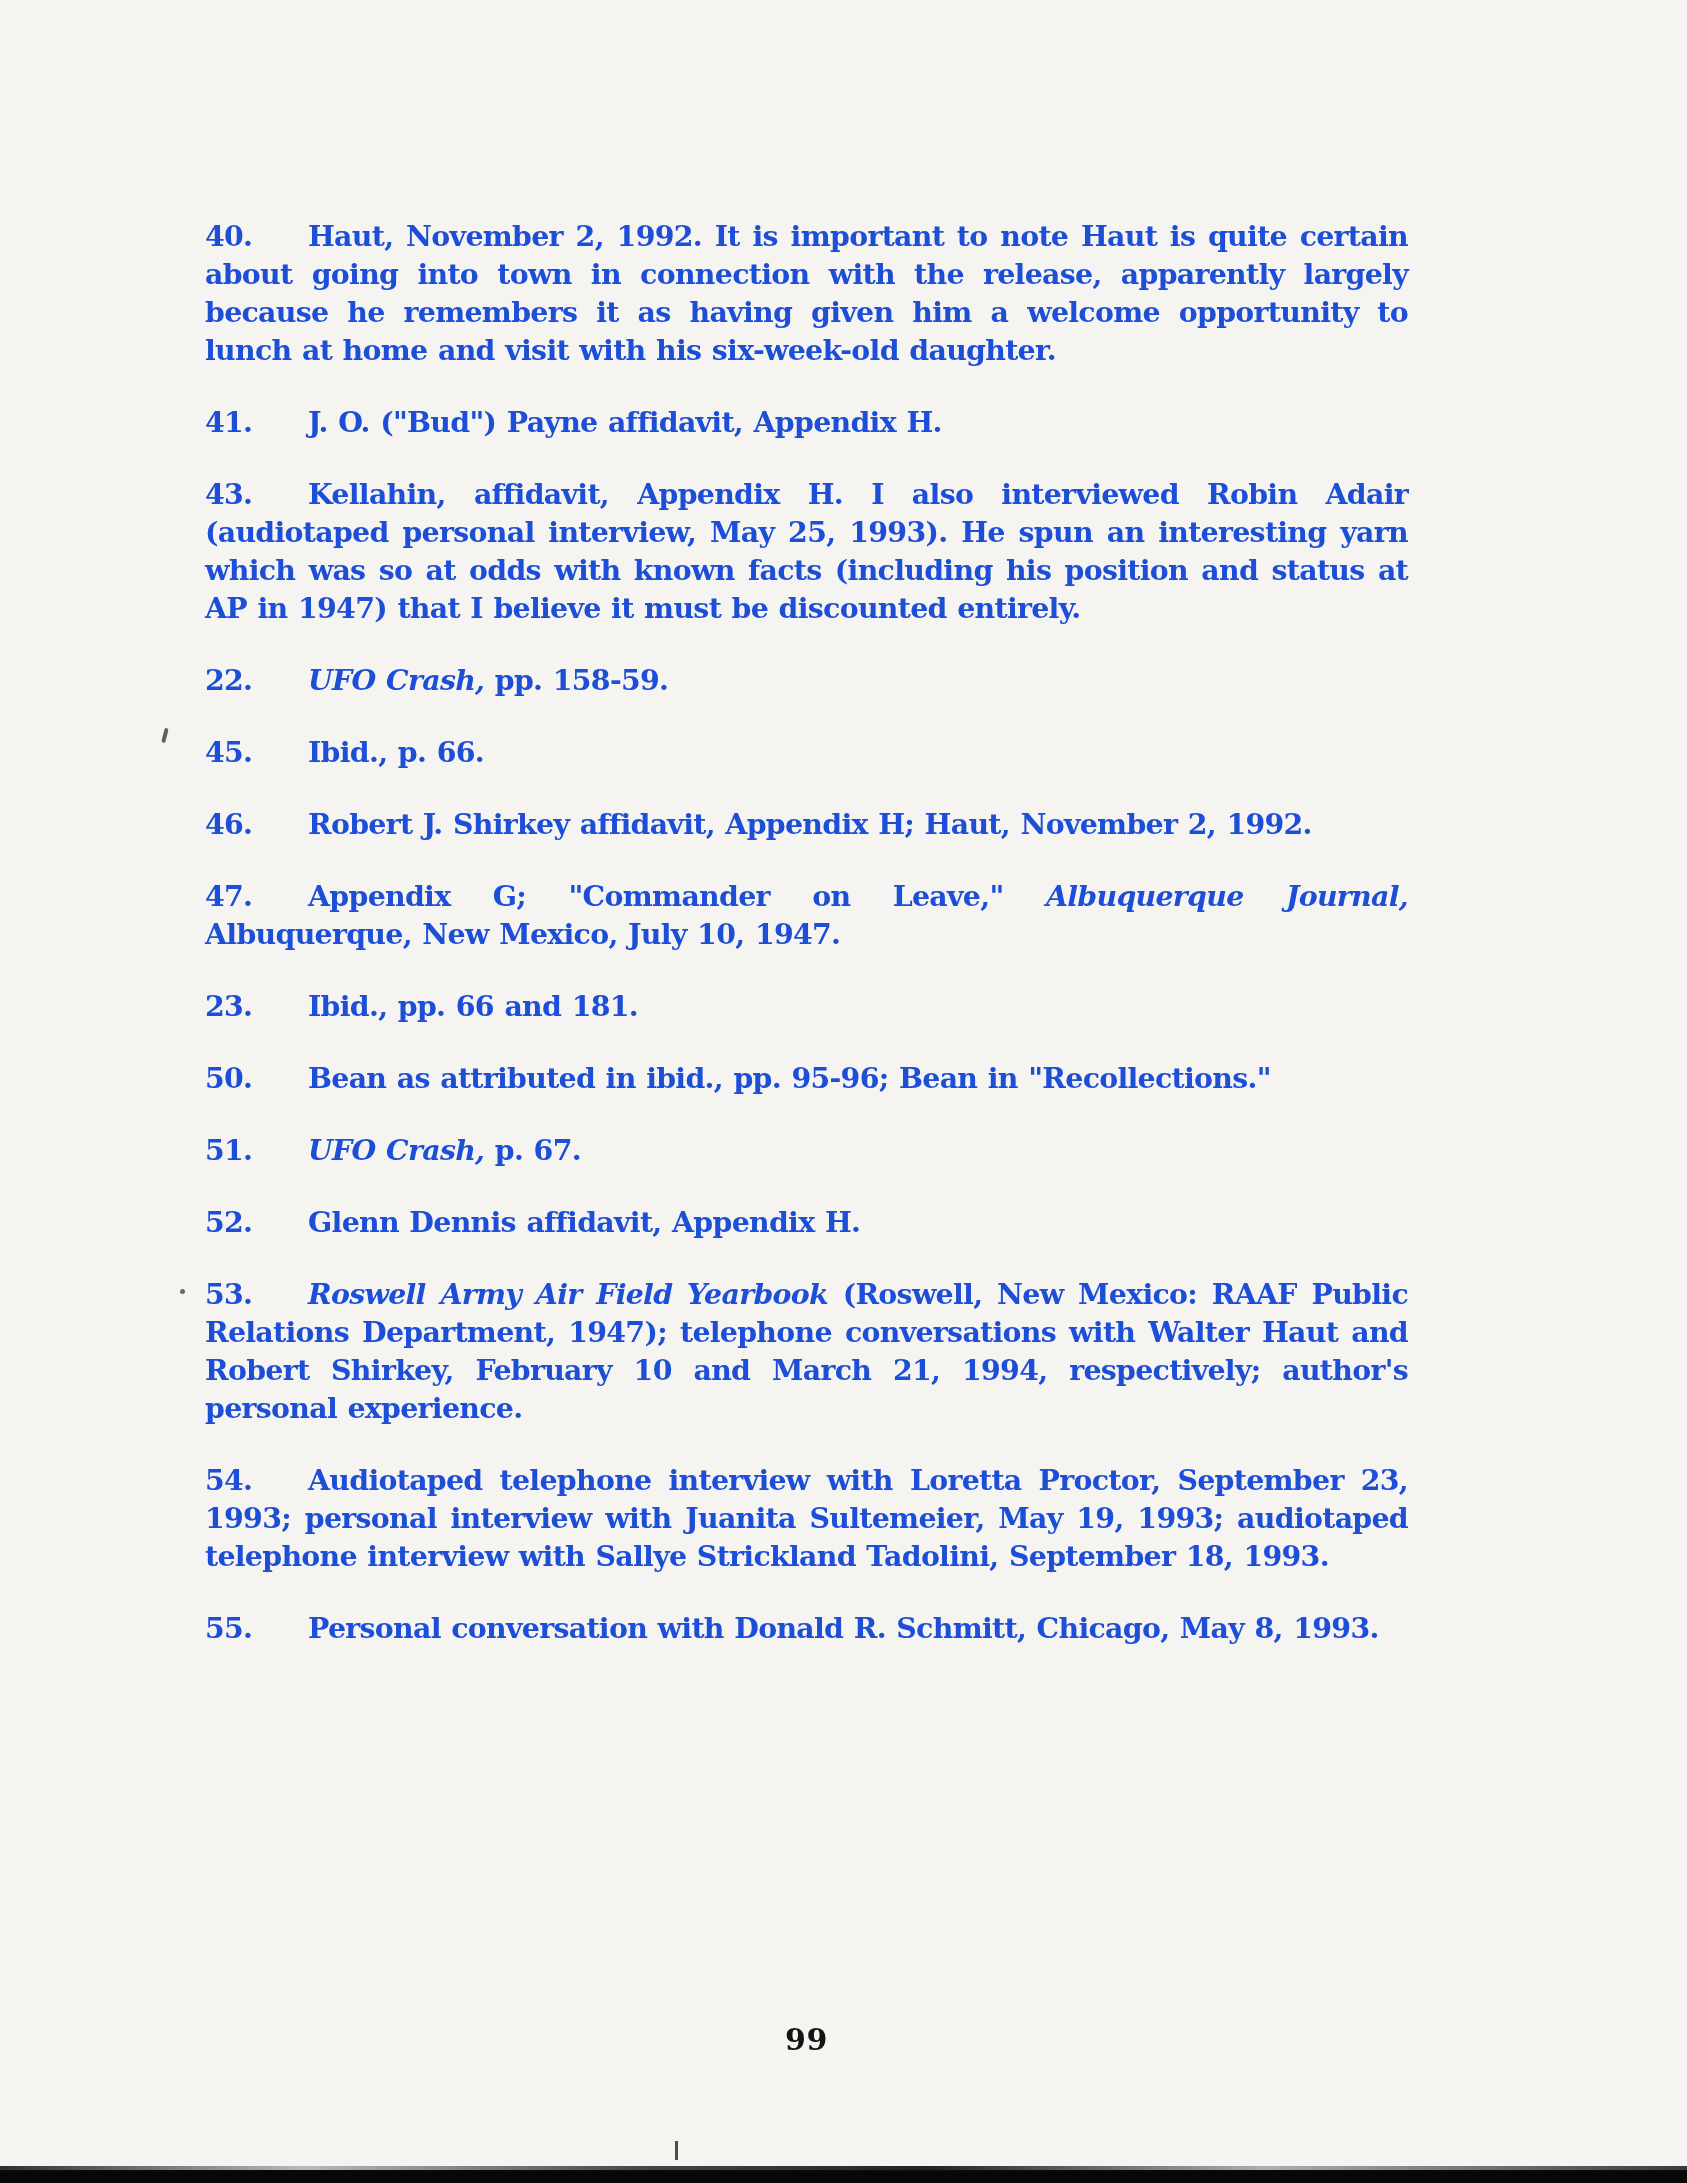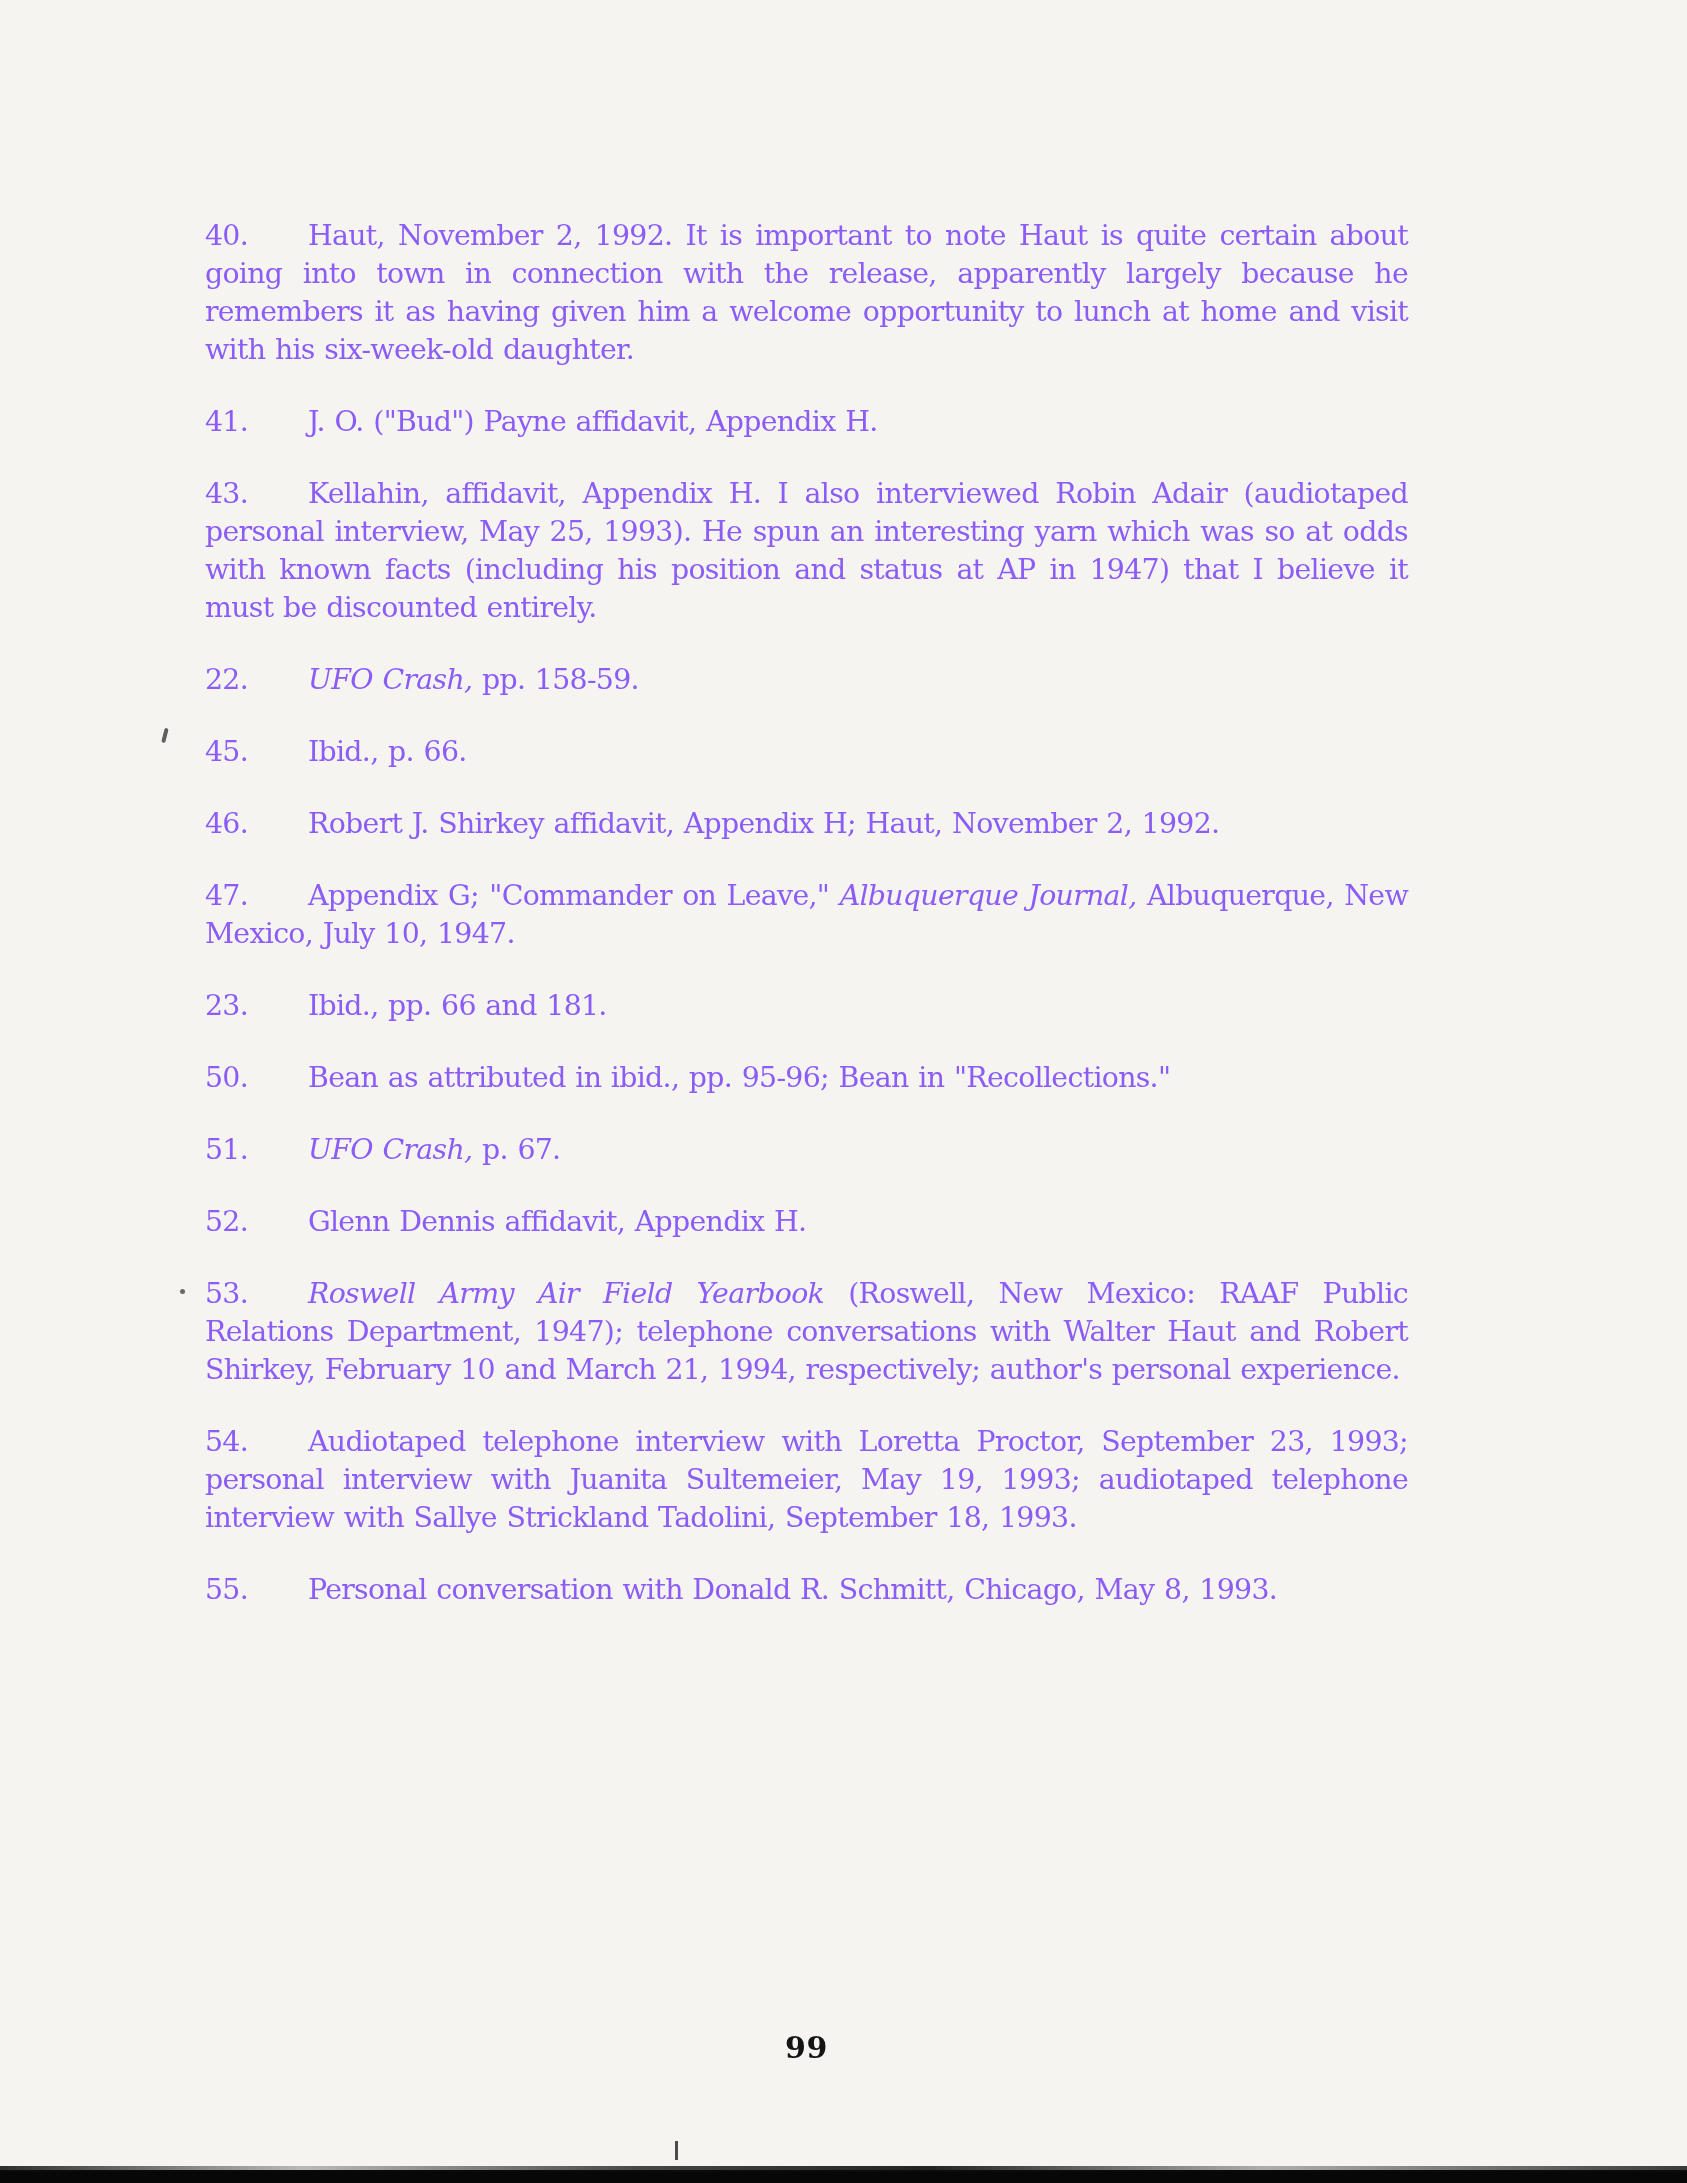--- a/index.html
+++ b/index.html
@@ -21,22 +21,22 @@
   .content {
     position: absolute;
     left: 205px;
     top: 217px;
     width: 1203px;
   }
   p.note {
     margin: 0 0 34px 0;
     font-size: 28.4px;
     line-height: 38px;
-    font-weight: 400;
-    color: #8b5cf6;
+    font-weight: 700;
+    color: #1d4ed8;
     text-align: justify;
     letter-spacing: -0.7px;
     word-spacing: 1.3px;
   }
   span.num {
     display: inline-block;
     width: 103px;
   }
   span.seg.it {
     font-style: italic;
@@ -44,21 +44,20 @@
   .page-number {
     position: absolute;
     top: 2022px;
     left: 205px;
     width: 1203px;
     text-align: center;
     font-size: 30px;
     font-weight: 700;
     color: #141414;
     letter-spacing: 0.7px;
-    margin-top: 8px;
   }
   .edge-bar {
     position: absolute;
     left: 0;
     bottom: 0;
     width: 1687px;
     height: 12.6px;
     background: #070707;
   }
   .edge-bar::before {

